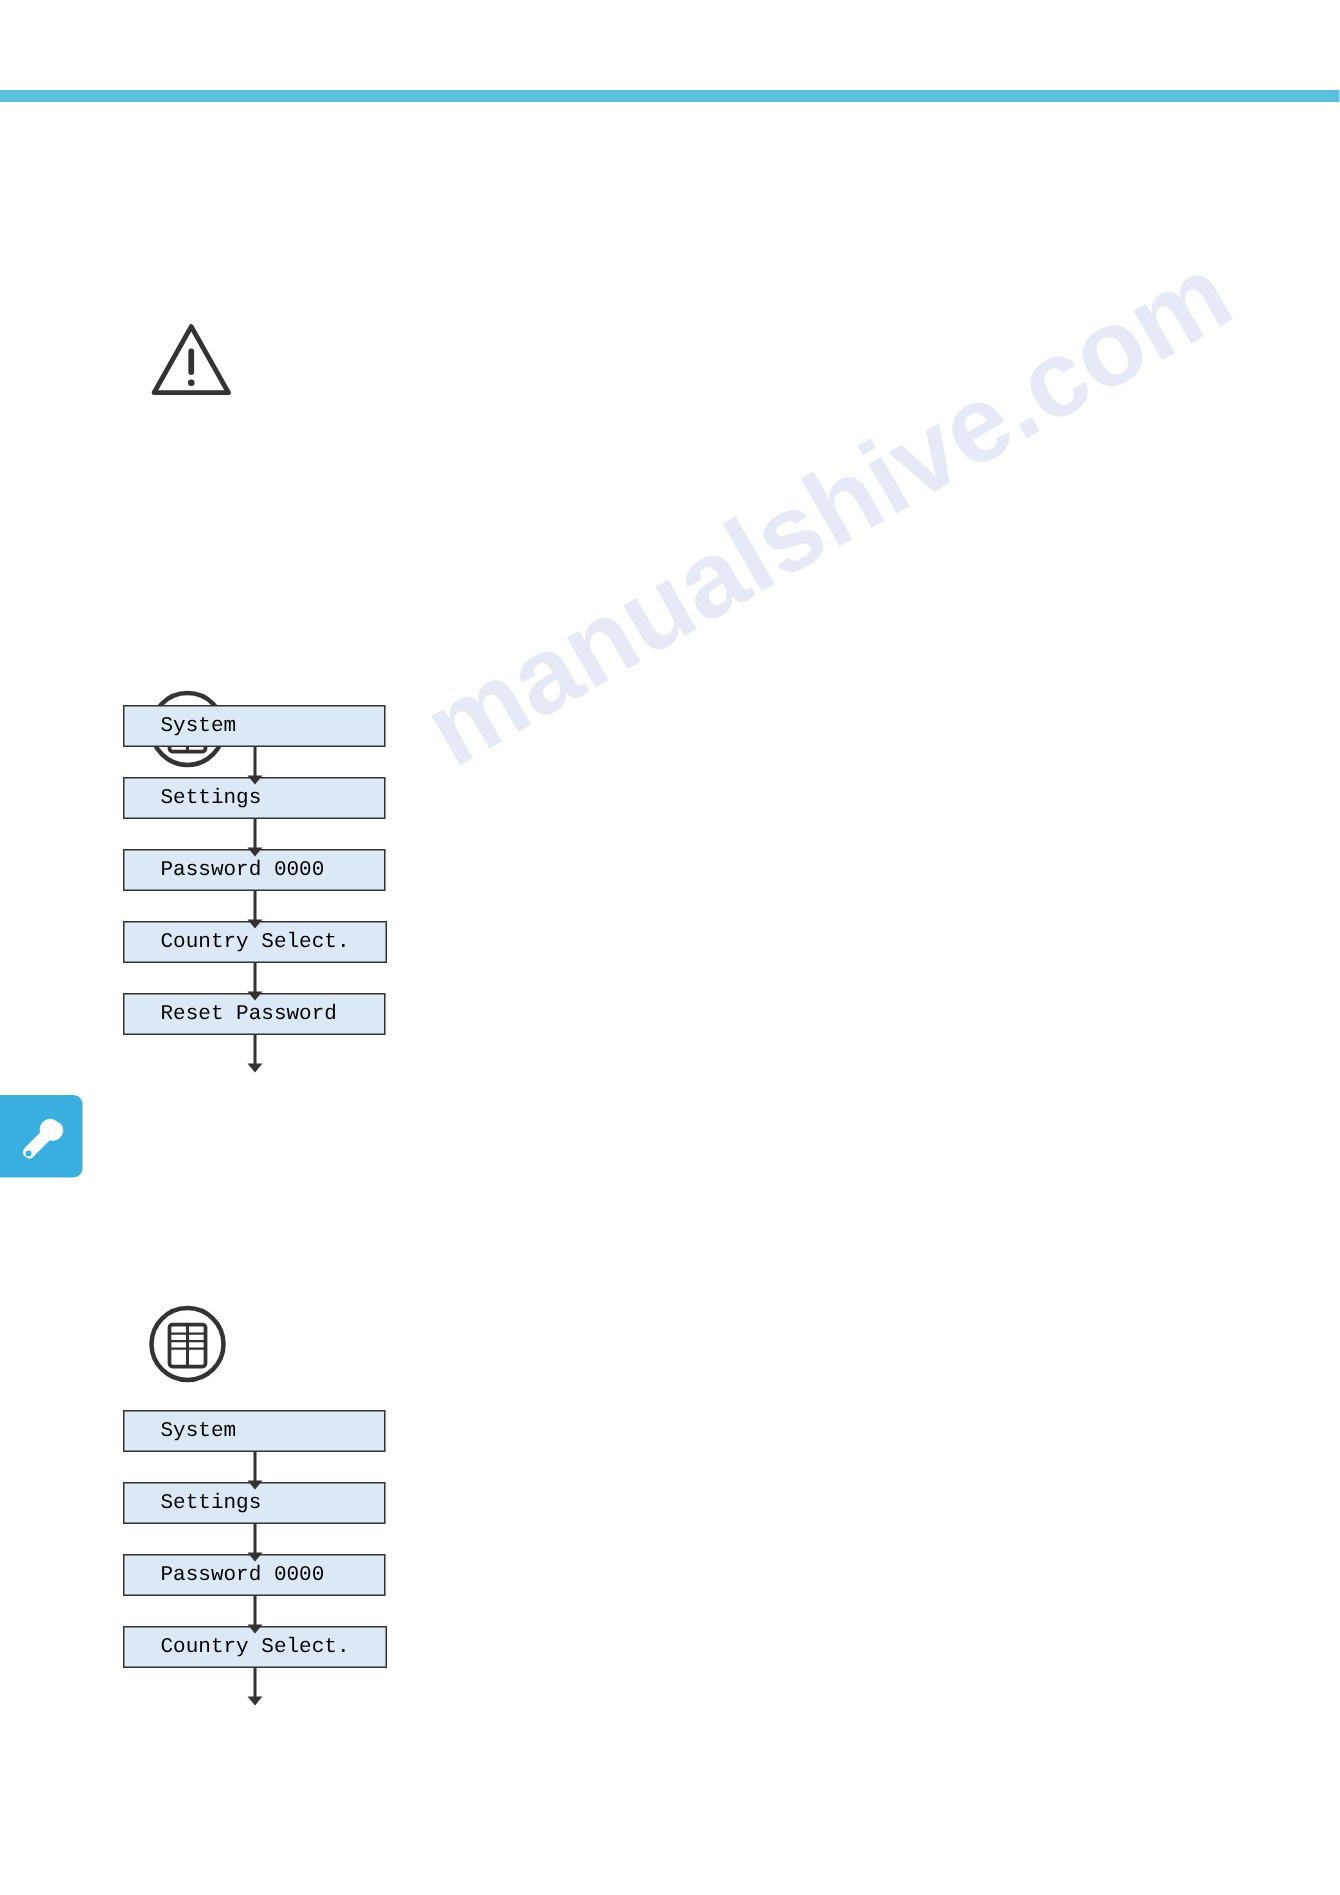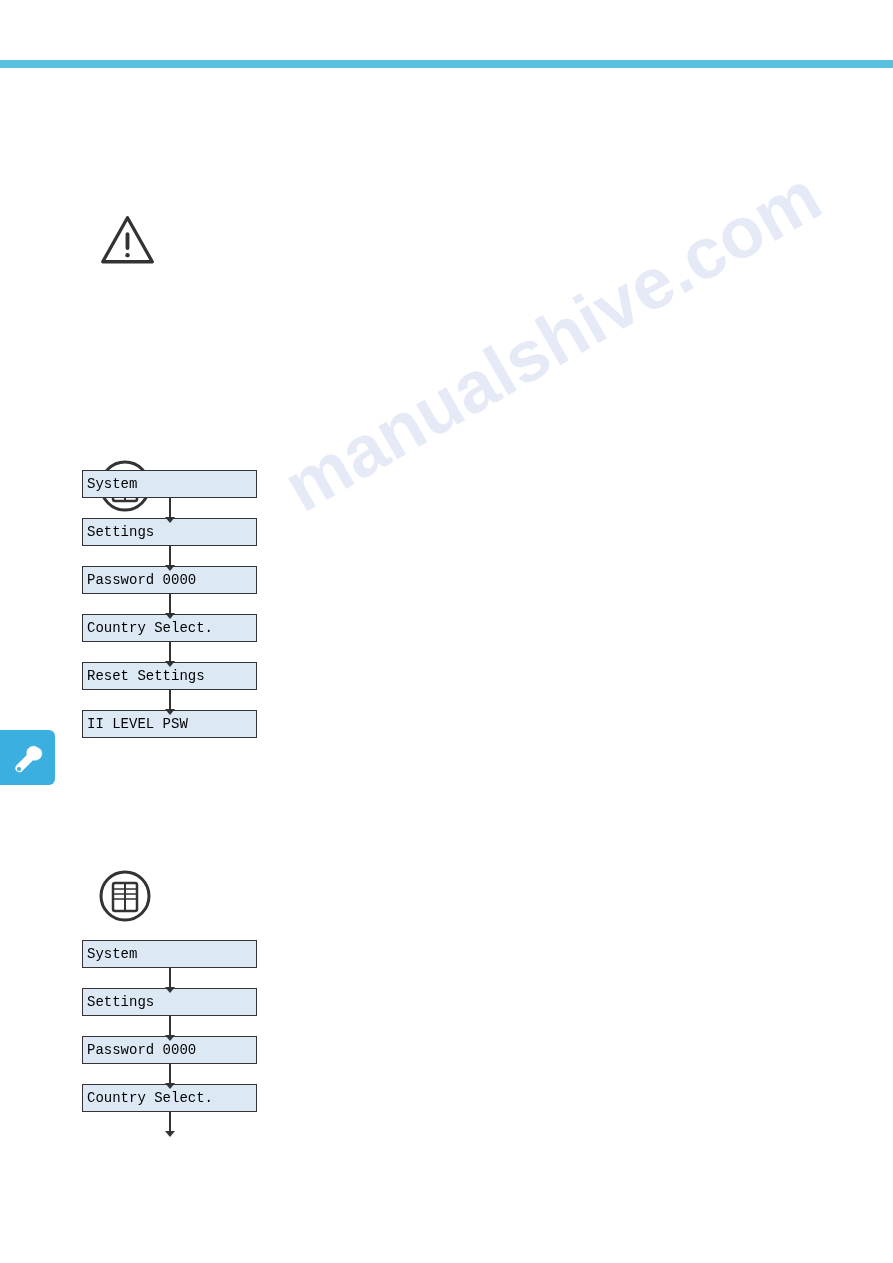--- a/index.html
+++ b/index.html
@@ -66,21 +66,21 @@
       position: absolute;
       left: 82px;
       display: flex;
       flex-direction: column;
       align-items: flex-start;
     }
 
     .flow-box {
       border: 1.5px solid #333;
       background: #dce9f5;
-      padding: 5px 4px;
+      padding: 5px 24px;
       font-family: 'Courier New', monospace;
       font-size: 14px;
       min-width: 175px;
       text-align: left;
     }
 
     .flow-arrow {
       width: 1.5px;
       height: 20px;
       background: #333;
@@ -153,23 +153,22 @@
 
 <div class="flow-container section1">
   <div class="flow-box">System</div>
   <div class="flow-arrow"></div>
   <div class="flow-box">Settings</div>
   <div class="flow-arrow"></div>
   <div class="flow-box">Password 0000</div>
   <div class="flow-arrow"></div>
   <div class="flow-box">Country Select.</div>
   <div class="flow-arrow"></div>
-  <div class="flow-box">Reset Settings</div>
+  <div class="flow-box">Reset Password</div>
   <div class="flow-arrow"></div>
-  <div class="flow-box">II LEVEL PSW</div>
 </div>
 
 <div class="tool-tab">
   <svg width="30" height="30" viewBox="0 0 30 30" xmlns="http://www.w3.org/2000/svg">
     <path d="M25,5 C22,2 17,3 15,6 C13,9 14,12 14,12 L4,22 C2,24 2,27 4,28 C6,30 9,29 10,27 L20,17 C20,17 23,18 26,16 C29,14 30,9 27,6 Z" fill="white" stroke="white" stroke-width="0.5"></path>
     <circle cx="6" cy="26" r="2" fill="#3aafe0"></circle>
   </svg>
 </div>
 
 <div class="book2">

